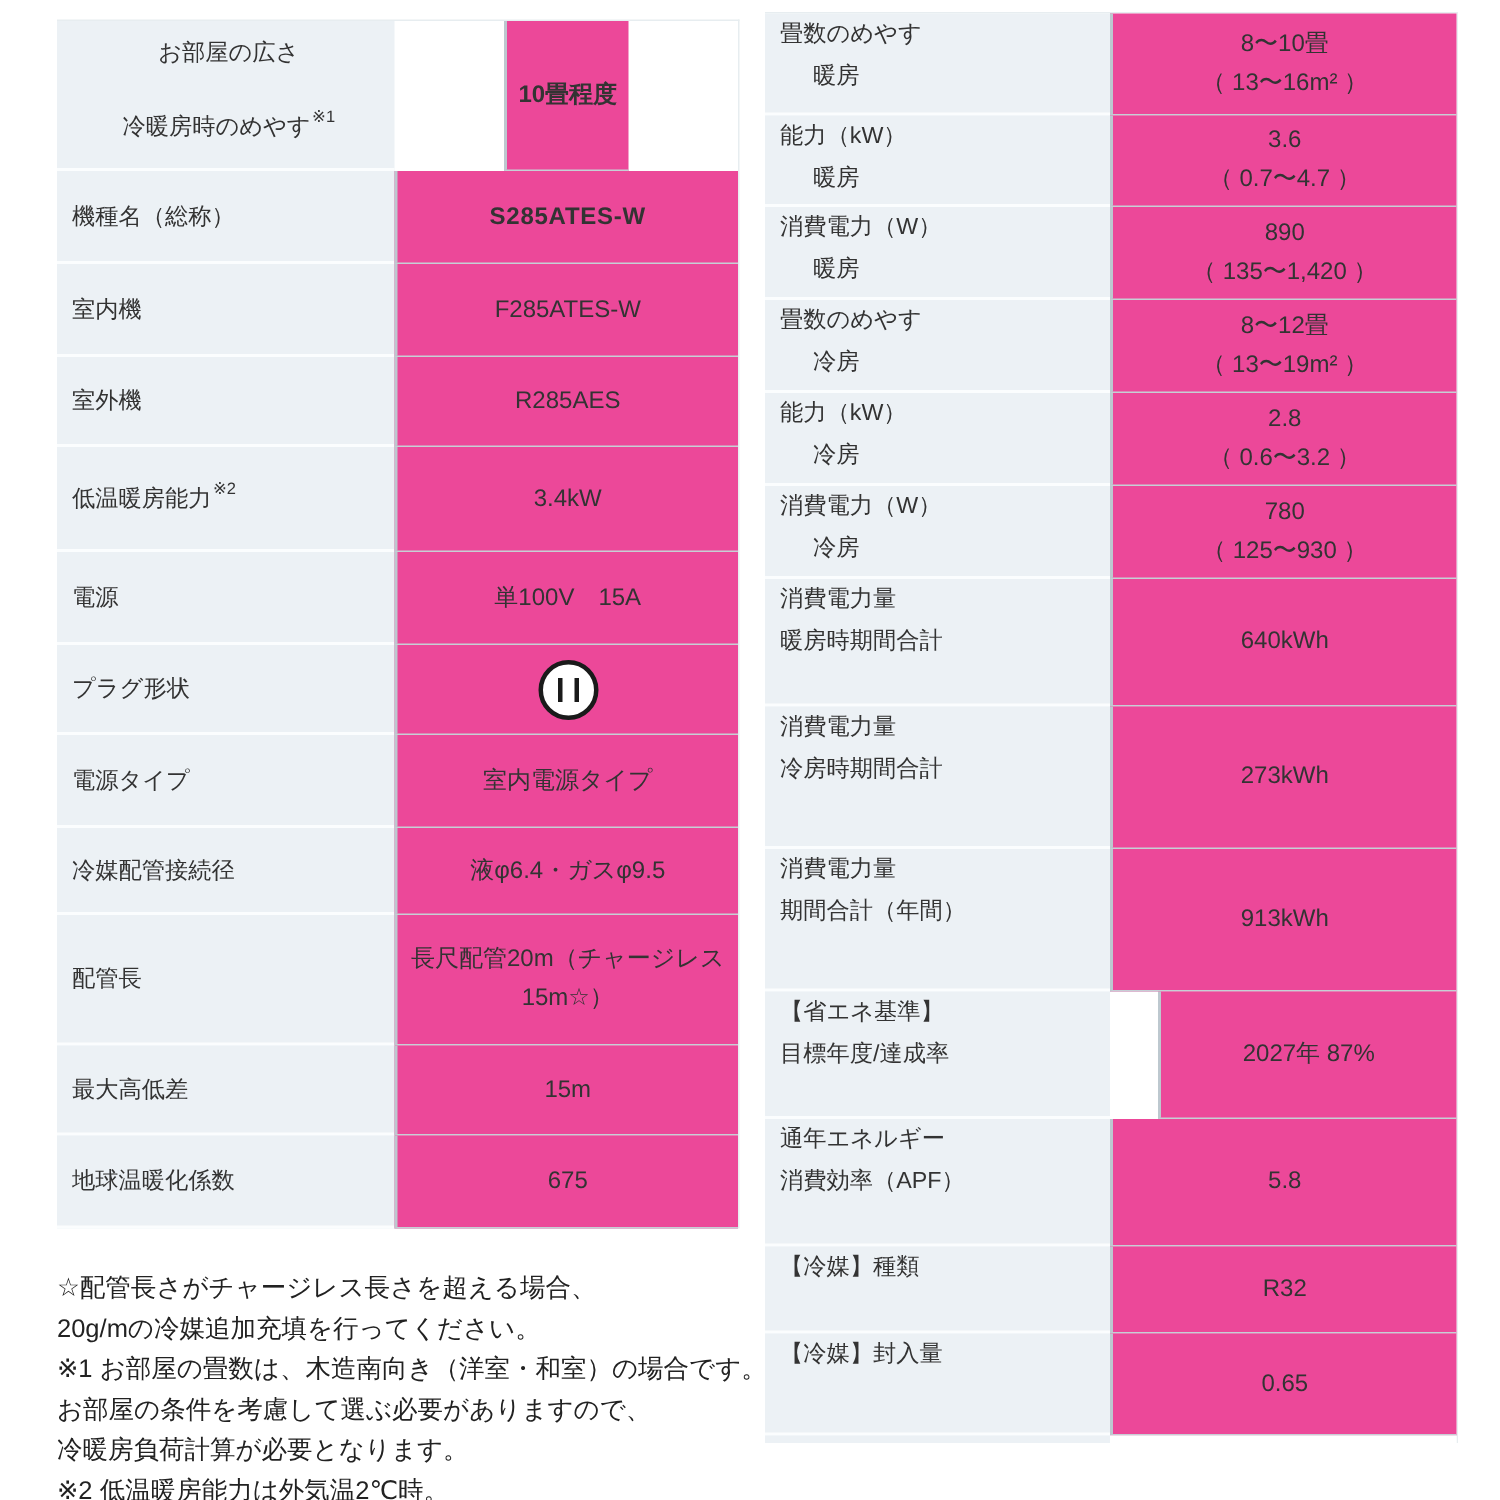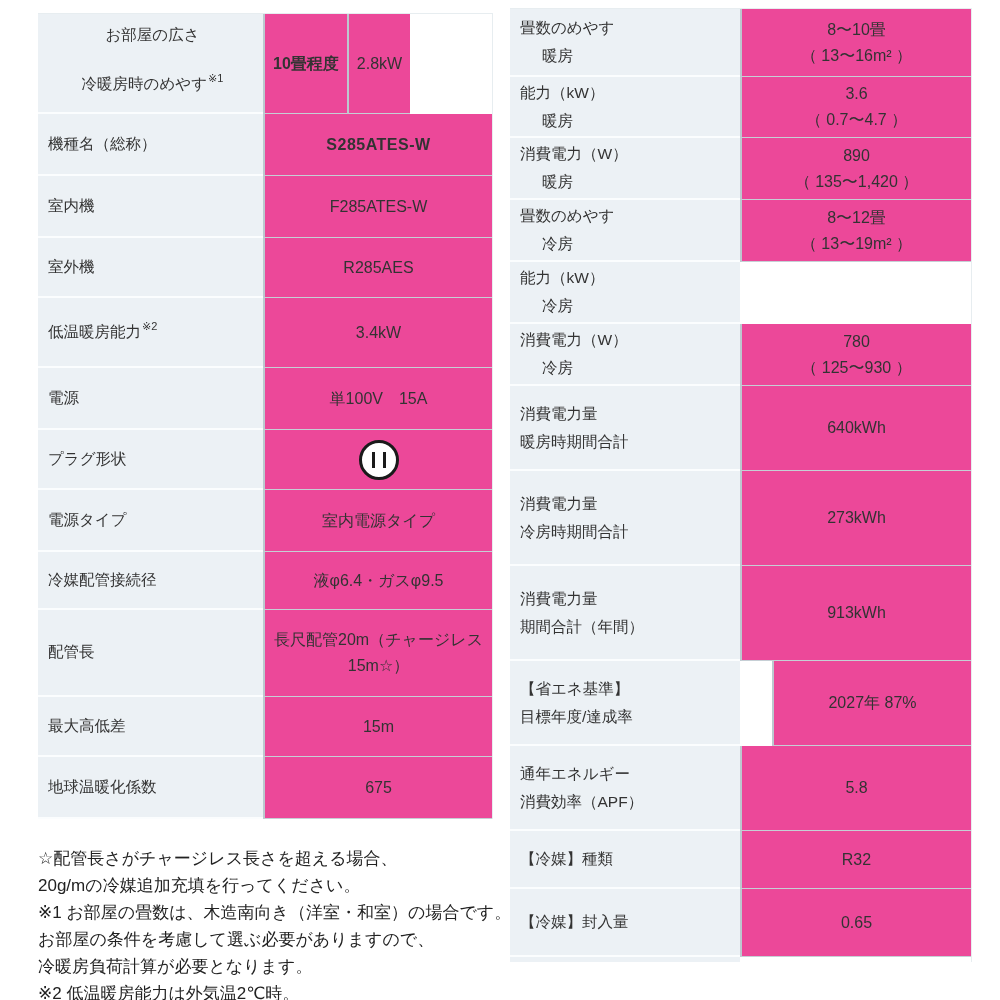--- a/index.html
+++ b/index.html
@@ -34,27 +34,27 @@
   }
   .bold { font-weight:bold; color:#1c1c1c; }
   .model { font-weight:bold; font-size:17px; color:#1c1c1c; letter-spacing:0.5px; }
 
   .sup { font-size:11px; line-height:11px; position:relative; top:-6px; margin-left:1px; }
 
   
   .merged { flex-direction:column; align-items:flex-start; justify-content:flex-start; }
   .mlbl1 { height:42px; display:flex; align-items:center; }
   .mlbl2 { height:56px; display:flex; align-items:center; }
-  .mvals { flex:1; display:flex; flex-direction:row;align-items:center; }
+  .mvals { flex:1; display:flex; flex-direction:column;align-items:center; }
   .mvals .cell.v { flex:none; }
   .mv1 { height:42px; border-bottom:1px solid #c6cfd5; }
   .mv2 { height:56px; border-bottom:1px solid #c6cfd5; }
 
   
-  .rt .cell.l { width:230px; flex-direction:column; justify-content:center; align-items:flex-start; }
+  .rt .cell.l { width:230px; flex-direction:column; justify-content:flex-start; align-items:flex-start; }
   .ll { line-height:28px; }
   .ll.ind { padding-left:22px; }
   .vl { line-height:26px; }
 
   .sliver { display:flex; height:5px; }
   .sliver .sl { width:230px; background:#ecf1f5; }
   .sliver .sv { flex:1; background:#ffffff; }
 
   
   .plug-icon {
@@ -217,20 +217,24 @@
             <div class="cell v">
               <div class="vl">8〜12畳</div>
               <div class="vl">（ 13〜19m² ）</div>
             </div>
           </div>
           <div class="row" style="min-height: 62px;">
             <div class="cell l">
               <div class="ll">能力（kW）</div>
               <div class="ll ind">冷房</div>
             </div>
+            <div class="cell v">
+              <div class="vl">2.8</div>
+              <div class="vl">（ 0.6〜3.2 ）</div>
+            </div>
           </div>
           <div class="row" style="min-height: 62px;">
             <div class="cell l">
               <div class="ll">消費電力（W）</div>
               <div class="ll ind">冷房</div>
             </div>
             <div class="cell v">
               <div class="vl">780</div>
               <div class="vl">（ 125〜930 ）</div>
             </div>

